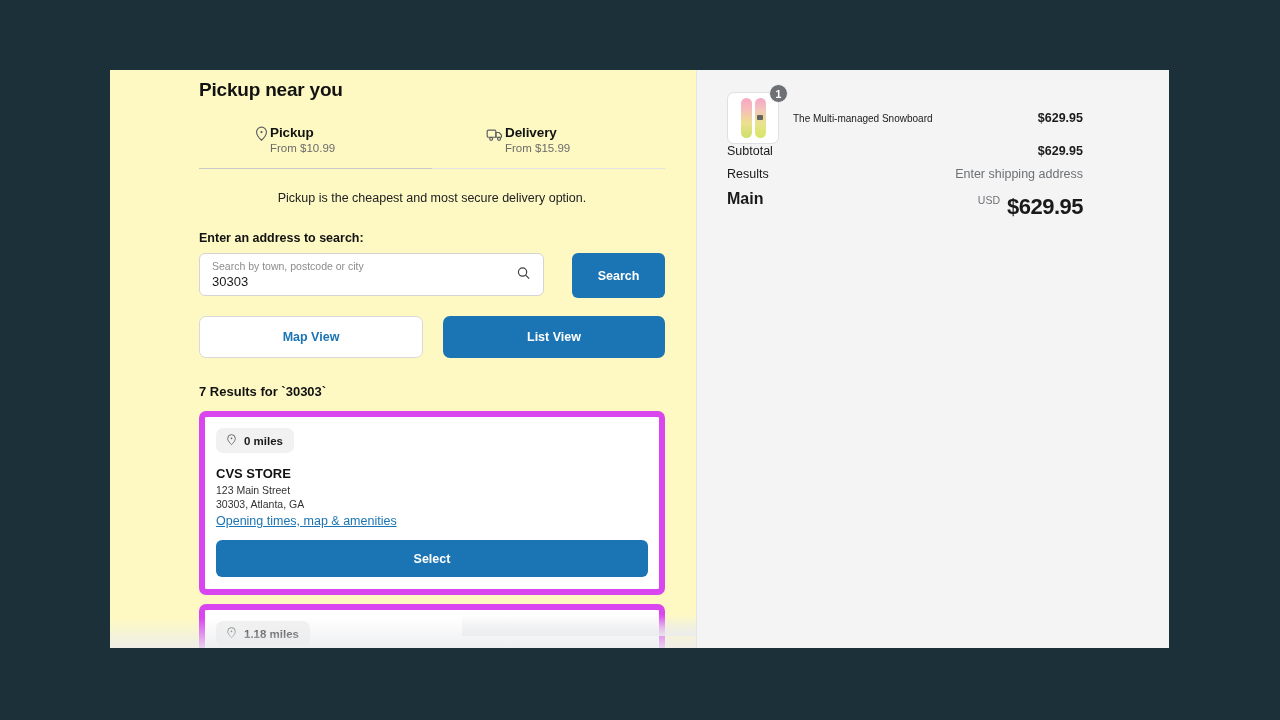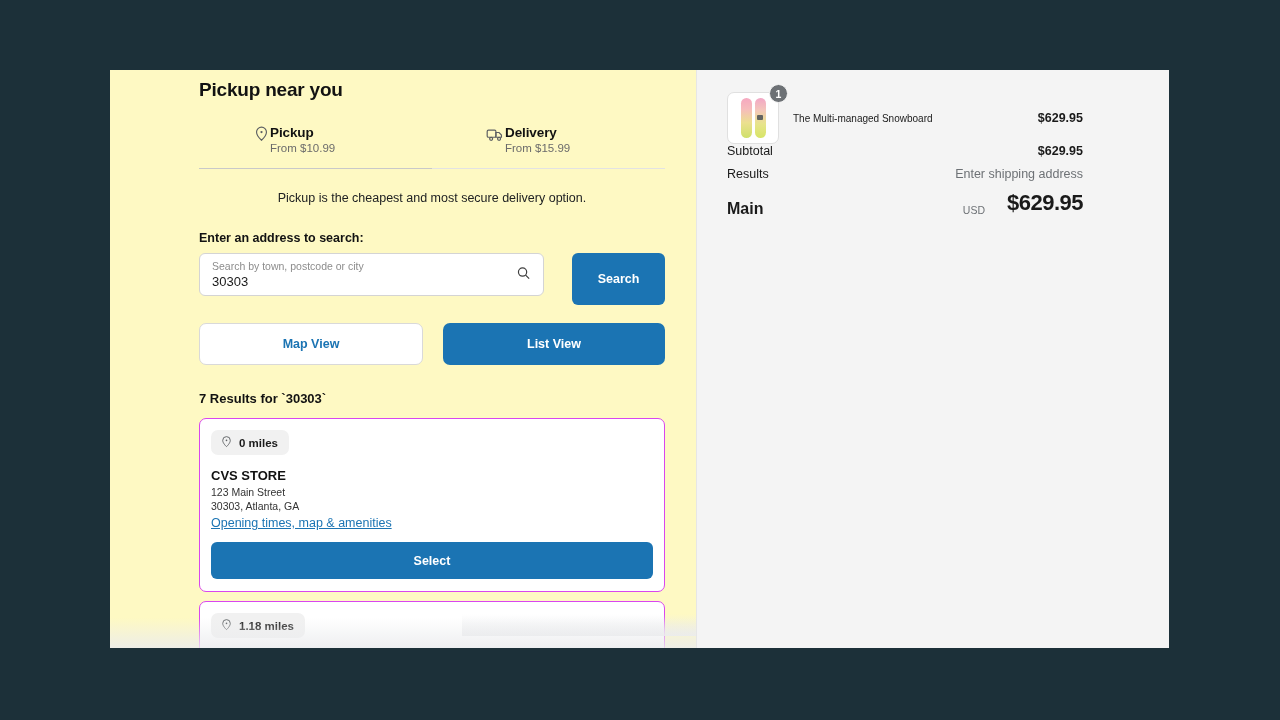--- a/index.html
+++ b/index.html
@@ -119,21 +119,21 @@
   }
   .btn {
     border: none;
     border-radius: 6px;
     font-family: inherit;
     font-size: 12.5px;
     font-weight: bold;
     cursor: pointer;
   }
   .btn-primary { background: #1b74b3; color: #fff; }
-  .btn-search { width: 93px; height: 52px; }
+  .btn-search { width: 93px; height: 45px; }
 
   .view-row {
     display: flex;
     gap: 20px;
     margin-top: 18px;
   }
   .btn-view {
     flex: 1;
     height: 42px;
     border-radius: 7px;
@@ -146,21 +146,21 @@
 
   .results-count {
     font-size: 13px;
     font-weight: bold;
     color: #121212;
     margin-top: 26px;
   }
 
   .results-list { margin-top: 12px; display: flex; flex-direction: column; gap: 9px; }
   .result-card {
-    border: 1px solid #d946ef;
+    border: 6px solid #d946ef;
     border-radius: 7px;
     padding: 11px 11px 12px 11px;
     background: #fff;
   }
   .distance-badge {
     display: inline-flex;
     align-items: center;
     gap: 6px;
     background: #f1f1f1;
     border-radius: 7px;
@@ -291,21 +291,21 @@
     display: flex;
     justify-content: space-between;
     align-items: baseline;
     margin-bottom: 9px;
   }
   .total-label { font-size: 12.5px; color: #1a1a1a; }
   .total-value { font-size: 12.5px; font-weight: bold; color: #1a1a1a; }
   .total-value.muted { font-weight: normal; color: #6d7175; }
   .grand-row { margin-top: 9px; margin-bottom: 0; }
   .grand-label { font-size: 16px; font-weight: bold; color: #1a1a1a; }
-  .grand-value-wrap { display: flex; align-items: flex-end; gap: 22px; }
+  .grand-value-wrap { display: flex; align-items: flex-start; gap: 7px; }
   .grand-cur { font-size: 10.5px; color: #6d7175; }
   .grand-amt { font-size: 22px; font-weight: bold; color: #1a1a1a; letter-spacing: -0.5px; }
 </style>
 </head>
 <body>
 
 <div id="app">
 
   <div class="left-pane">
     <div class="left-inner">

